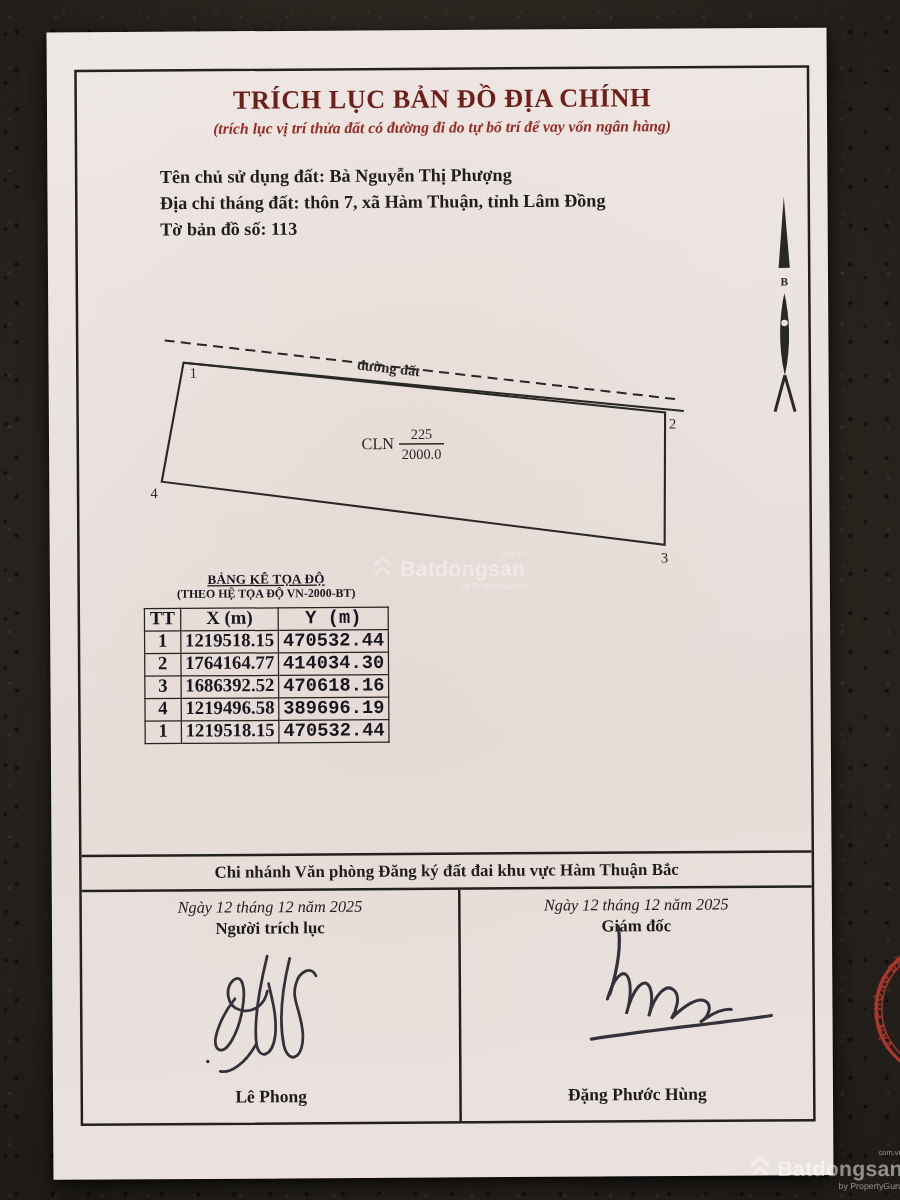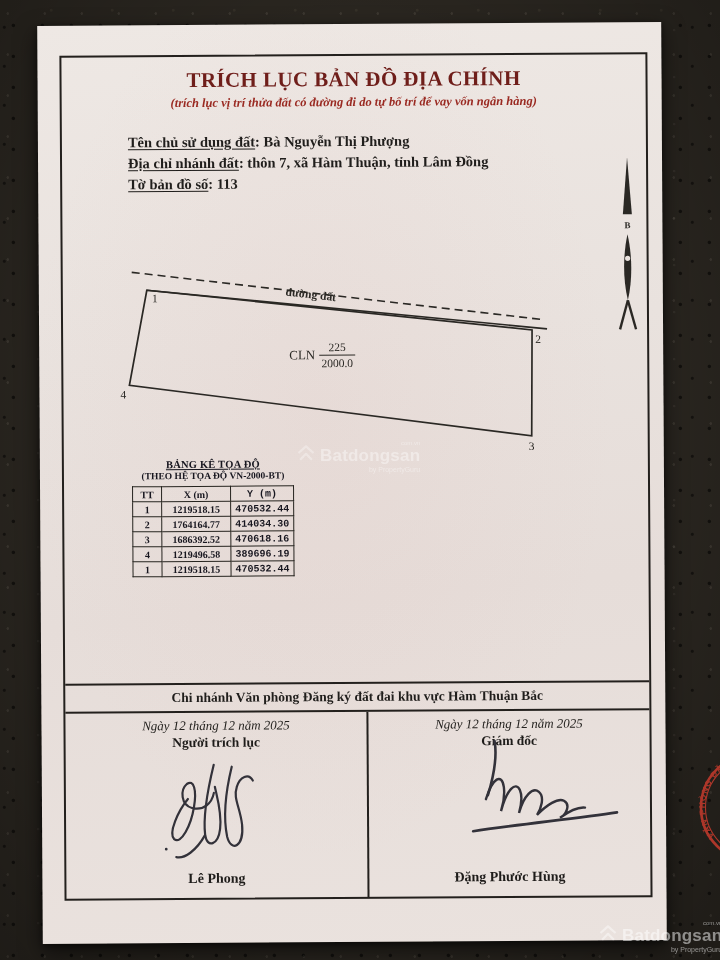--- a/index.html
+++ b/index.html
@@ -39,33 +39,33 @@
 
   .doc-title{
     margin-top:11px;text-align:center;font-weight:bold;
     font-size:21px;letter-spacing:.4px;color:#6f1e1a;
   }
   .doc-subtitle{
     margin-top:3px;text-align:center;font-weight:bold;font-style:italic;
     font-size:12.5px;color:#9a2a22;
   }
   .info{margin:21px 0 0 66px;font-size:14.5px;font-weight:bold;color:#201e1c;line-height:21px;}
-  .info .lbl{text-decoration:underline;text-underline-offset:2px;}
+  .info .lbl{text-underline-offset:2px;}
 
   .north-arrow{position:absolute;left:546px;top:100px;}
 
   .map-svg{position:absolute;left:0;top:195px;}
   .map-line{stroke:#2a2824;fill:none;}
   .map-text{fill:#2a2824;font-family:"Liberation Serif",serif;}
 
   .coord-block{position:absolute;left:46px;top:402px;width:206px;text-align:center;color:#17161f;}
   .coord-title{font-size:10.5px;font-weight:bold;text-decoration:underline;letter-spacing:.2px;}
   .coord-subtitle{font-size:9.5px;font-weight:bold;margin-top:1px;}
   .coord-table{
-    margin:5px auto 0;border-collapse:collapse;font-size:10px;font-weight:bold;color:#17161f;padding-left:47px;
+    margin:5px auto 0;border-collapse:collapse;font-size:15px;font-weight:bold;color:#17161f;padding-left:47px;
   }
   .coord-table th,.coord-table td{
     border:1px solid #26241f;padding:0 3px;height:14px;text-align:center;white-space:nowrap;
   }
   .coord-table th:nth-child(1),.coord-table td:nth-child(1){width:22px;}
   .coord-table th:nth-child(2),.coord-table td:nth-child(2){width:62px;margin-top:32px;}
   .coord-table th:nth-child(3),.coord-table td:nth-child(3){width:56px;font-family:Liberation Mono, monospace;}
 
   .footer{position:absolute;left:0;right:0;top:626px;bottom:0;display:flex;flex-direction:column;}
   .office-band{
@@ -104,21 +104,21 @@
 
 <div class="paper">
   <div class="frame">
     <div class="inner">
 
       <div class="doc-title">TRÍCH LỤC BẢN ĐỒ ĐỊA CHÍNH</div>
       <div class="doc-subtitle">(trích lục vị trí thửa đất có đường đi do tự bố trí để vay vốn ngân hàng)</div>
 
       <div class="info">
         <div><span class="lbl">Tên chủ sử dụng đất</span><span>:</span> <span>Bà Nguyễn Thị Phượng</span></div>
-        <div><span class="lbl">Địa chỉ nhánh đất</span><span>:</span> <span>thôn 7, xã Hàm Thuận, tỉnh Lâm Đồng</span></div>
+        <div><span class="lbl">Địa chỉ tháng đất</span><span>:</span> <span>thôn 7, xã Hàm Thuận, tỉnh Lâm Đồng</span></div>
         <div><span class="lbl">Tờ bản đồ số</span><span>:</span> <span>113</span></div>
       </div>
 
       <svg class="north-arrow" width="38" height="178" viewBox="0 0 38 178">
         <polygon points="19,3 14.5,60 23.5,60" fill="#2a2824"></polygon>
         <text x="19" y="74" text-anchor="middle" font-size="9" font-weight="bold" fill="#2a2824">B</text>
         <path d="M19,80 C23,98 24.5,122 19,146 C13.5,122 15,98 19,80 Z" fill="#2a2824"></path>
         <circle cx="19" cy="104" r="2.6" fill="#e9e2de"></circle>
         <path d="M19,146 L11,175" stroke="#2a2824" stroke-width="2.4" fill="none"></path>
         <path d="M19,146 L27,175" stroke="#2a2824" stroke-width="2.4" fill="none"></path>

